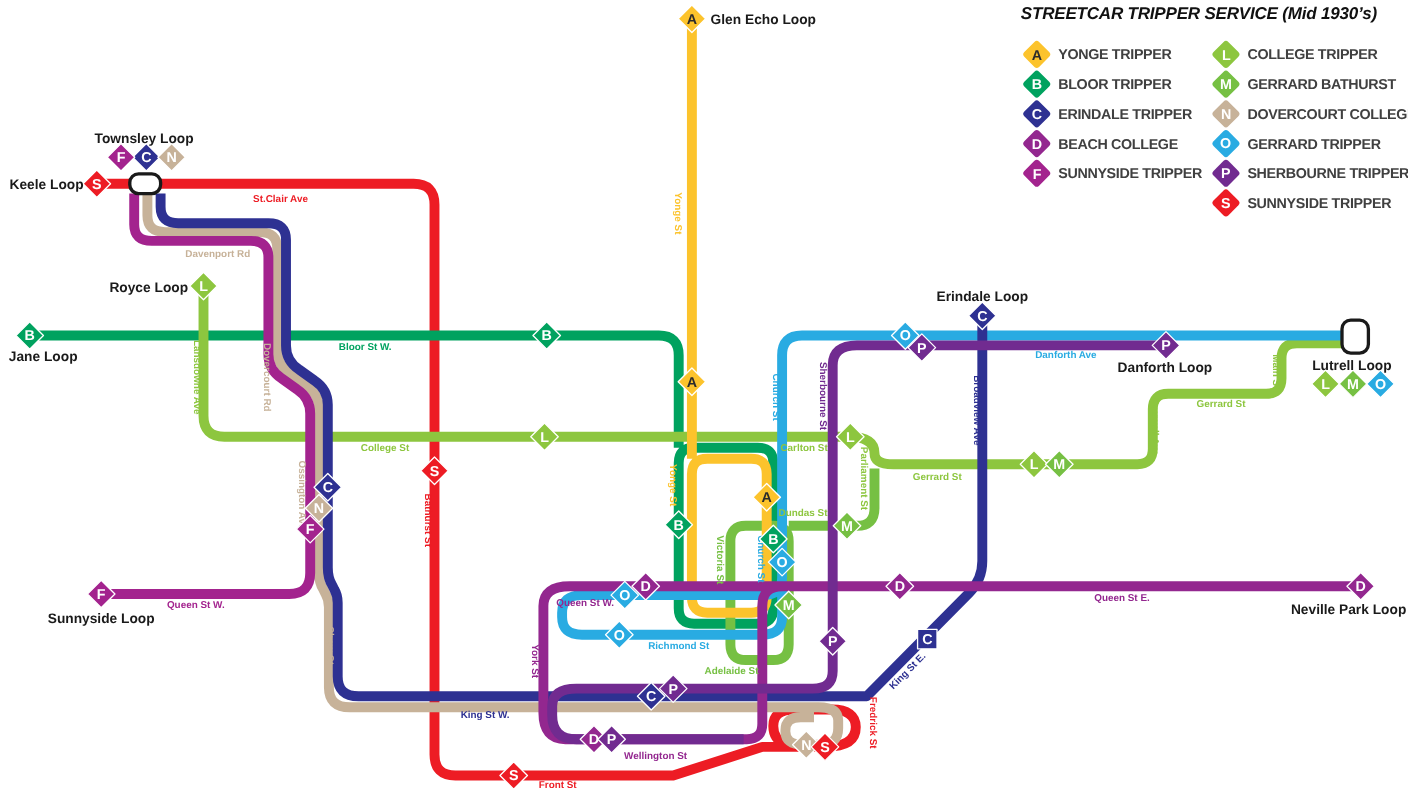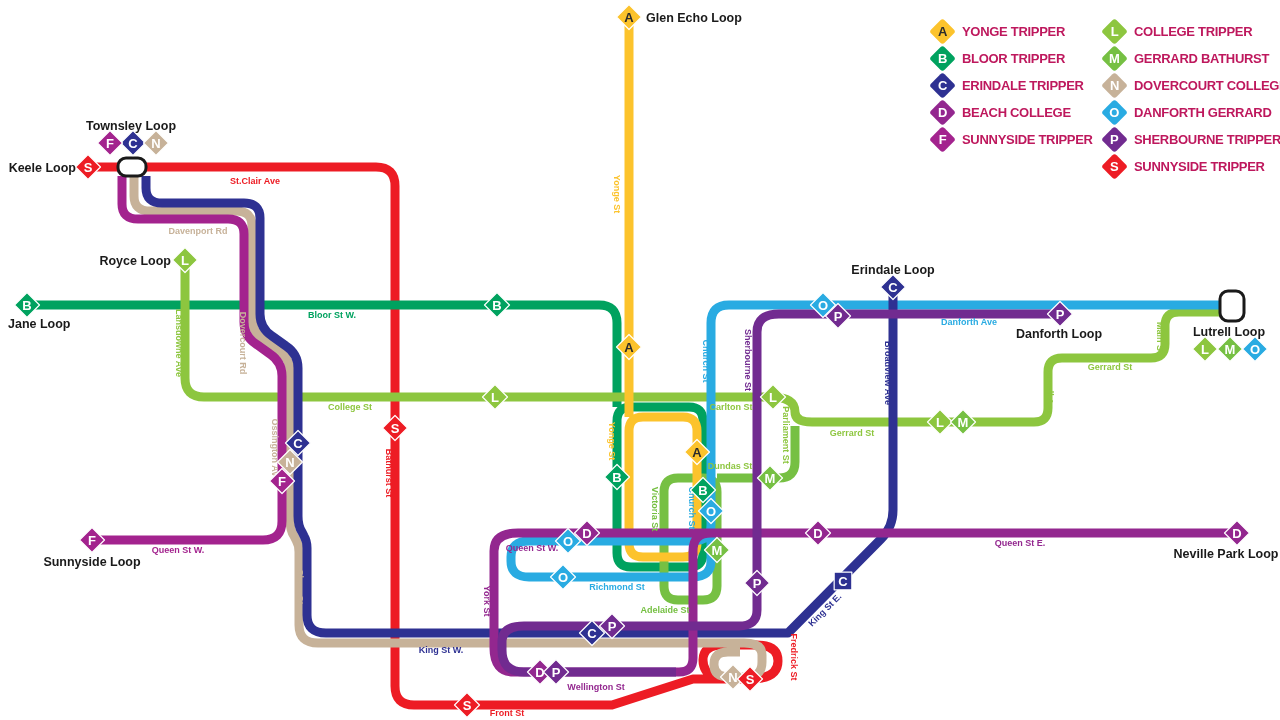--- a/index.html
+++ b/index.html
@@ -11,21 +11,21 @@
   #legend-title{font-size:15.5px;font-weight:bold;font-style:italic;color:#111;letter-spacing:-0.2px;}
   #legend-cols{display:flex;margin-top:14px;}
   .legend-col{display:flex;flex-direction:column;}
   .legend-col.left{width:172px;}
   .legend-col.right{width:176px;}
   .legend-row{display:flex;align-items:center;height:27px;}
   .ldia{width:19px;height:19px;border-radius:3px;transform:rotate(45deg);
     display:flex;align-items:center;justify-content:center;margin:0 10px 0 5px;flex:0 0 auto;}
   .ldia span{transform:rotate(-45deg);font-size:13px;font-weight:bold;color:#fff;line-height:1;}
   .ldia.dark span{color:#2b2b2b;}
-  .legend-label{font-size:13px;font-weight:bold;color:#be185d;white-space:nowrap;letter-spacing:-0.3px;}
+  .legend-label{font-size:13px;font-weight:bold;color:#404040;white-space:nowrap;letter-spacing:-0.3px;}
 </style>
 </head>
 <body>
 
 <div id="stage">
   <svg id="map-canvas" width="1280" height="720" viewBox="0 0 1280 720">
       <path d="M95 167 H376 Q395 167 395 186 V686 Q395 705 414 705 H612 L693 679 H750 Q778 679 778 661 Q778 645 756 645 H722 Q703 645 703 660 Q703 672 714 677" fill="none" stroke="#ED1C24" stroke-width="9" stroke-linejoin="round" stroke-linecap="butt"></path>
       <path d="M35 305 H599 Q617 305 617 323 V407 M631 407 H689 Q703 407 703 421 V553 Q703 567 689 567 H631 Q617 567 617 553 V421 Q617 407 631 407 Z" fill="none" stroke="#00A25F" stroke-width="9" stroke-linejoin="round" stroke-linecap="butt"></path>
       <path d="M185 268 V378 Q185 397 204 397 H771 Q795 397 795 412 Q795 422 812 422 H1034 Q1048 422 1048 408 V372 Q1048 358 1062 358 H1151 Q1165 358 1165 344 V326 Q1165 312 1179 312 H1228" fill="none" stroke="#8DC63F" stroke-width="9" stroke-linejoin="round" stroke-linecap="butt"></path>
       <path d="M703 478 H678 Q664 478 664 492 V586 Q664 600 678 600 H703 Q717 600 717 586 V492 Q717 478 703 478 M717 478 H779 Q795 478 795 462 V426" fill="none" stroke="#76C043" stroke-width="9" stroke-linejoin="round" stroke-linecap="butt"></path>
@@ -259,20 +259,21 @@
       <text x="171" y="265" fill="#1a1a1a" font-size="12.5" font-weight="600" text-anchor="end">Royce Loop</text>
       <text x="8" y="328" fill="#1a1a1a" font-size="12.5" font-weight="600" text-anchor="start">Jane Loop</text>
       <text x="893" y="274" fill="#1a1a1a" font-size="12.5" font-weight="600" text-anchor="middle">Erindale Loop</text>
       <text x="1059" y="338" fill="#1a1a1a" font-size="12.5" font-weight="600" text-anchor="middle">Danforth Loop</text>
       <text x="1229" y="336" fill="#1a1a1a" font-size="12.5" font-weight="600" text-anchor="middle">Lutrell Loop</text>
       <text x="92" y="566" fill="#1a1a1a" font-size="12.5" font-weight="600" text-anchor="middle">Sunnyside Loop</text>
       <text x="1226" y="558" fill="#1a1a1a" font-size="12.5" font-weight="600" text-anchor="middle">Neville Park Loop</text>
     </svg>
 
   <div id="legend">
+    <div id="legend-title">STREETCAR TRIPPER SERVICE (Mid 1930’s)</div>
     <div id="legend-cols">
       <div class="legend-col left">
           <div class="legend-row">
             <div class="ldia dark" style="background: rgb(252, 195, 44);">
               <span>A</span>
             </div>
             <div class="legend-label">YONGE TRIPPER</div>
           </div>
           <div class="legend-row">
             <div class="ldia" style="background: rgb(0, 162, 95);">
@@ -315,21 +316,21 @@
           <div class="legend-row">
             <div class="ldia" style="background: rgb(199, 178, 153);">
               <span>N</span>
             </div>
             <div class="legend-label">DOVERCOURT COLLEGE</div>
           </div>
           <div class="legend-row">
             <div class="ldia" style="background: rgb(41, 171, 226);">
               <span>O</span>
             </div>
-            <div class="legend-label">DANFORTH GERRARD</div>
+            <div class="legend-label">GERRARD TRIPPER</div>
           </div>
           <div class="legend-row">
             <div class="ldia" style="background: rgb(113, 43, 144);">
               <span>P</span>
             </div>
             <div class="legend-label">SHERBOURNE TRIPPER</div>
           </div>
           <div class="legend-row">
             <div class="ldia" style="background: rgb(237, 28, 36);">
               <span>S</span>

